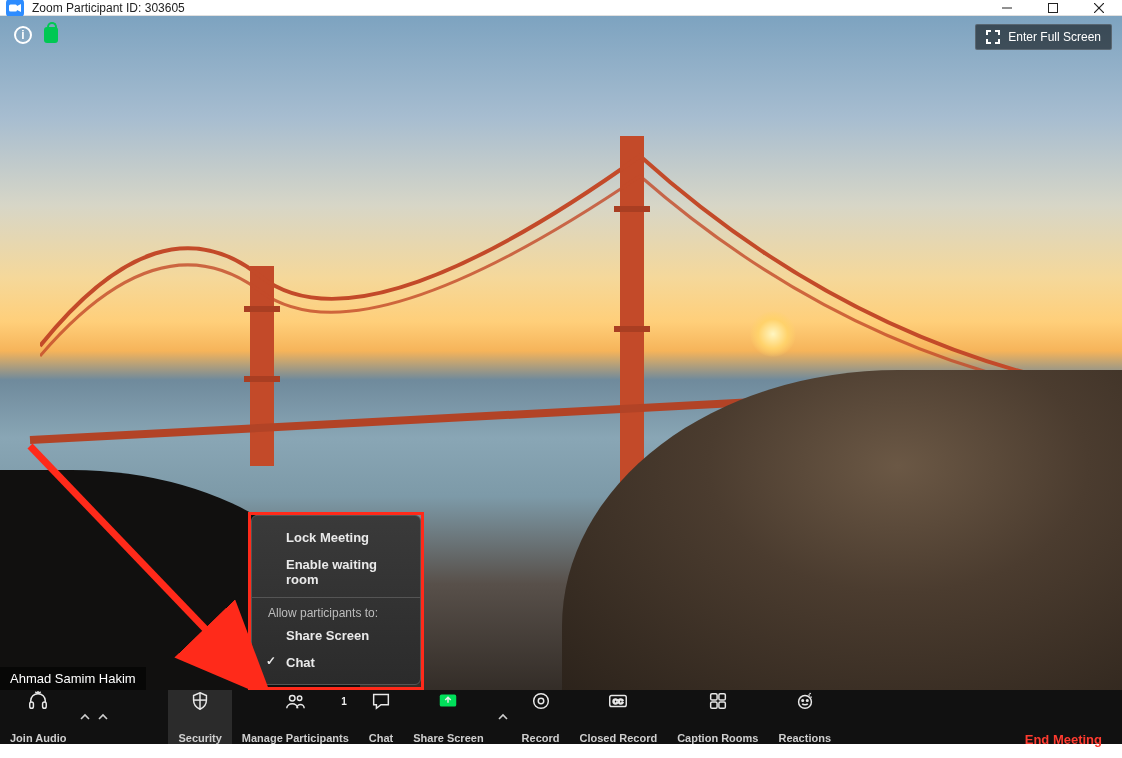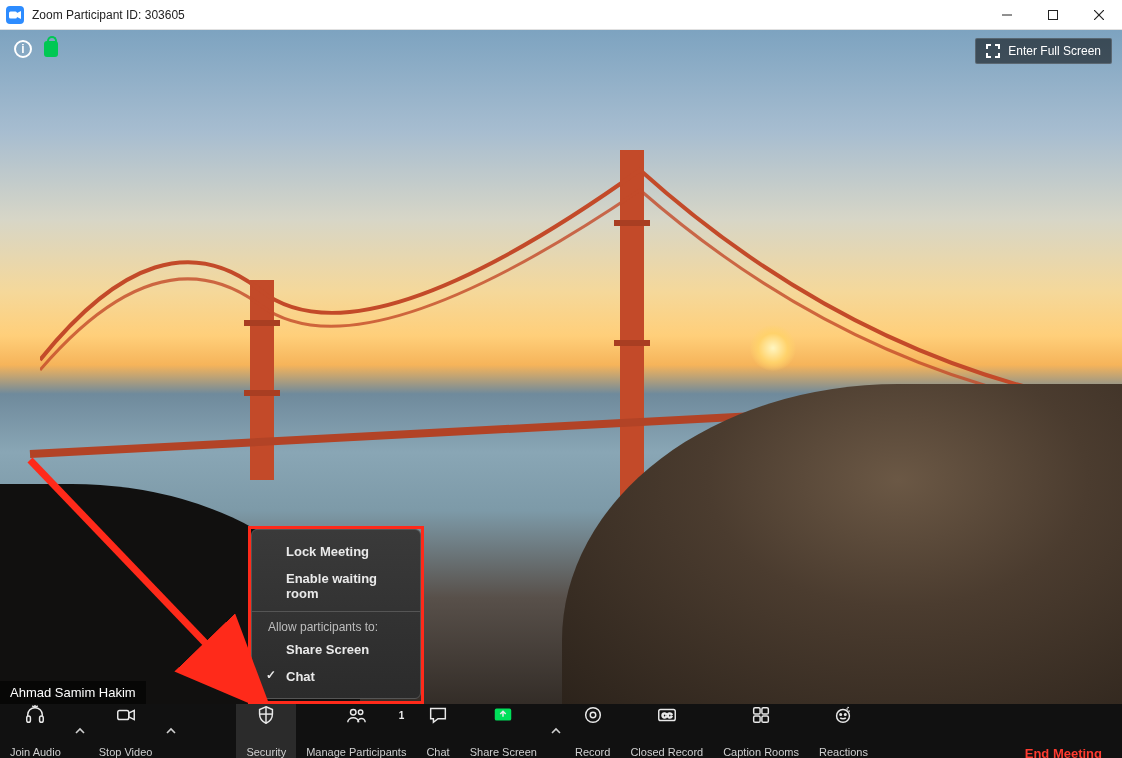--- a/index.html
+++ b/index.html
@@ -5,21 +5,21 @@
   * { box-sizing: border-box; margin: 0; padding: 0; }
   body {
     font-family: "Segoe UI", Arial, sans-serif;
     background: #fff;
     width: 1122px;
     height: 758px;
     overflow: hidden;
     position: relative;
   }
   .titlebar {
-    height: 30px;
+    height: 16px;
     background: #fff;
     display: flex;
     align-items: center;
     border-bottom: 1px solid #e0e0e0;
     font-size: 12px;
   }
   .titlebar .zoom-icon {
     width: 18px; height: 18px;
     background: #2D8CFF;
     border-radius: 4px;
@@ -113,21 +113,21 @@
 
   .toolbar {
     position:absolute; left:0; right:0; bottom:0; height:54px;
     background:#111; display:flex; align-items:center; color:#cfcfcf;
     font-size:11px;
   }
   .tbtn {
     display:flex; flex-direction:column; align-items:center; justify-content:center;
     height:54px; padding:0 10px; position:relative; cursor:default;
   }
-  .tbtn .lbl { margin-top:20px; white-space:nowrap; }
+  .tbtn .lbl { margin-top:20px; white-space:nowrap;font-weight:bold; }
   .tbtn.active { background:#2b2b2b; }
   .chev {
     width:18px; height:54px; display:flex; align-items:center; justify-content:center;
     color:#cfcfcf; font-size:10px;
   }
   .chev svg { width:10px; height:10px; }
   .badge {
     position:absolute; top:6px; right:12px; color:#eee; font-size:10px; font-weight:bold;
   }
   .spacer2 { flex:1; }
@@ -257,27 +257,20 @@
         <path d="M12 4 L12 1 M9 2 L12 4 M15 2 L12 4"></path>
       </svg>
       <span class="lbl">Join Audio</span>
     </div>
     <div class="chev">
       <svg viewBox="0 0 10 10">
           <path d="M1 7 L5 3 L9 7" stroke="#cfcfcf" stroke-width="1.6" fill="none"></path>
         </svg>
     </div>
 
-    <div class="tbtn">
-      <svg class="ico" viewBox="0 0 24 24">
-        <rect x="3" y="7" width="12" height="10" rx="2" fill="#e8e8e8" stroke="none"></rect>
-        <path d="M15 10 L21 7 L21 17 L15 14 Z" fill="#e8e8e8" stroke="none"></path>
-      </svg>
-      <span class="lbl">Stop Video</span>
-    </div>
     <div class="chev">
       <svg viewBox="0 0 10 10">
           <path d="M1 7 L5 3 L9 7" stroke="#cfcfcf" stroke-width="1.6" fill="none"></path>
         </svg>
     </div>
 
     <div style="width:56px"></div>
 
     <div class="tbtn active">
       <svg class="ico" viewBox="0 0 24 24">

